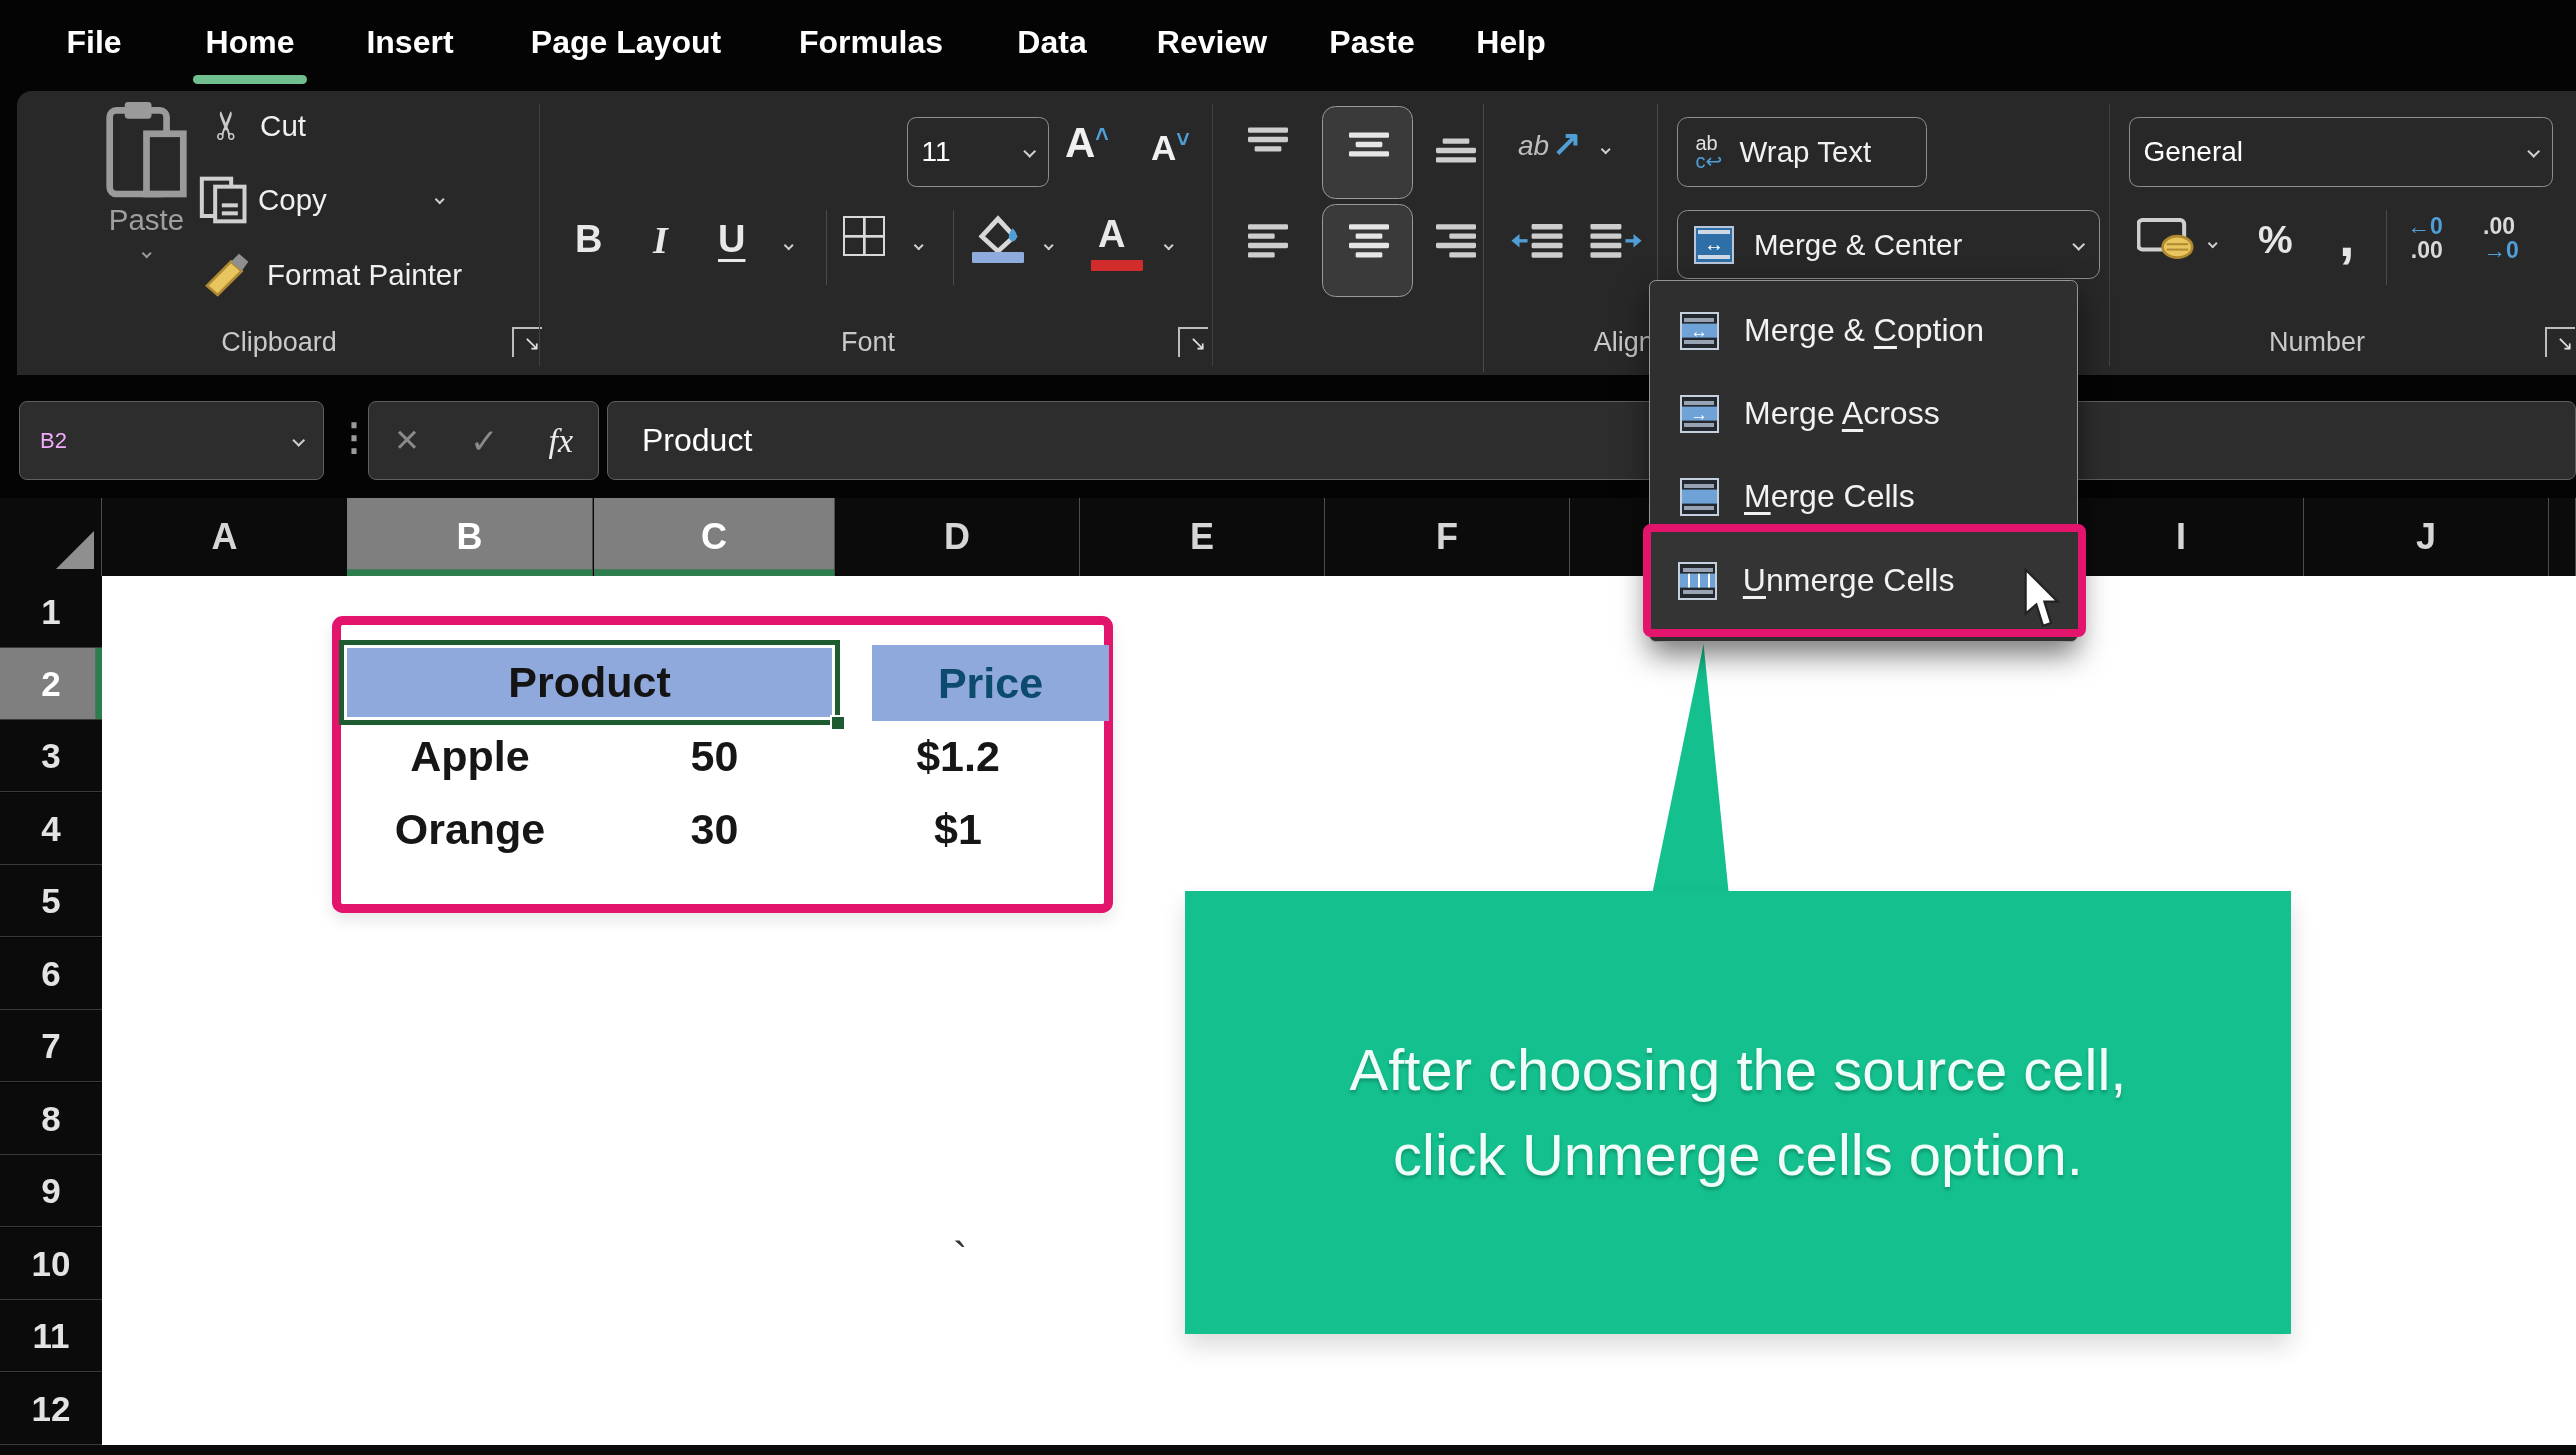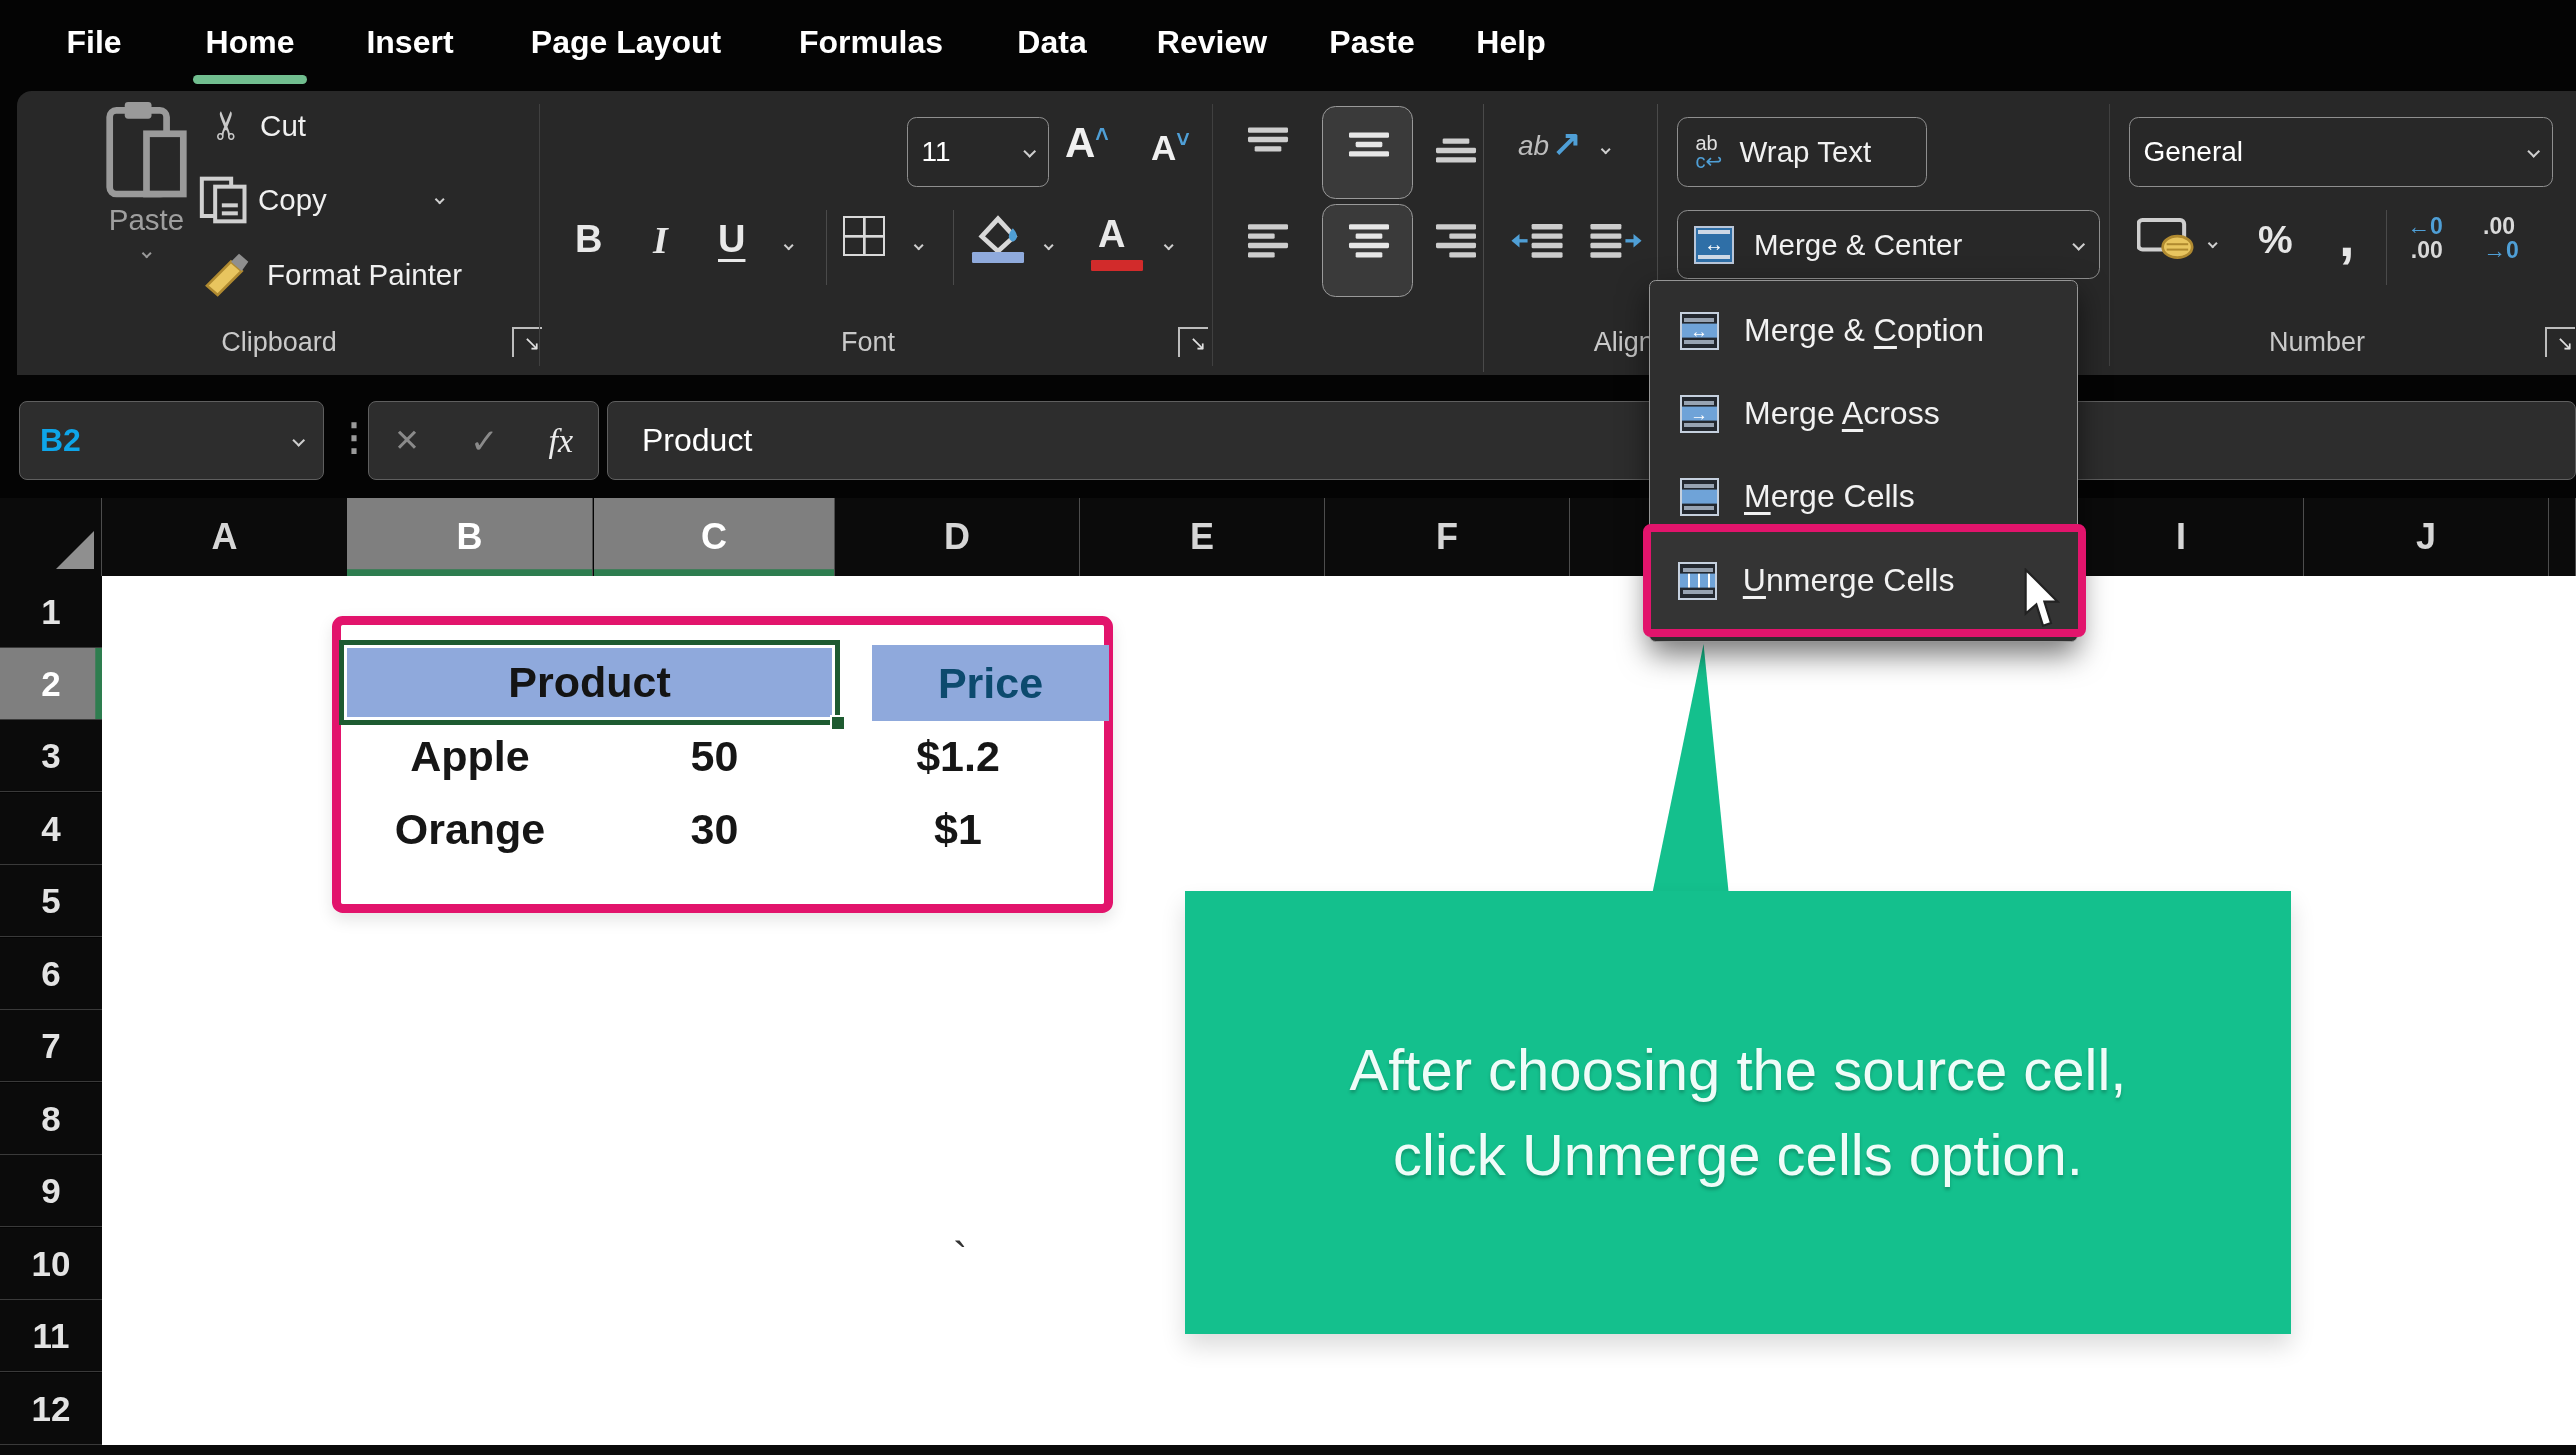--- a/index.html
+++ b/index.html
@@ -287,21 +287,21 @@
     <div style="position:absolute;left:2466px;top:123px;display:flex;flex-direction:column;line-height:1.05;font-size:23px;font-weight:600">
       <span style="color:#d9d9d9">.00</span>
       <span style="color:#4f9fd6">→0</span>
     </div>
 
     <div class="grplabel" style="left:2300px">Number</div>
     <div class="launcher" style="left:2528px"><span>↘</span></div>
   </div>
 
   <div class="fbox" style="left:19px;width:305px;padding:0 20px">
-    <span style="color:#0ea5e9;font-size:32px;font-weight:700">B2</span>
+    <span style="color:#f0abfc;font-size:22px;font-weight:400">B2</span>
     <span class="chev" style="margin-left:auto"></span>
   </div>
   <div style="position:absolute;left:335px;top:415px;color:#9a9a9a;font-size:38px;font-weight:bold">⋮</div>
   <div class="fbox" style="left:368px;width:231px;justify-content:space-around">
     <span style="color:#8a8a8a;font-size:31px">✕</span>
     <span style="color:#8a8a8a;font-size:34px">✓</span>
     <span style="color:#ececec;font-size:34px;font-style:italic;font-family:'Liberation Serif',serif">fx</span>
   </div>
   <div class="fbox" style="left:607px;width:1969px;padding:0 34px">
     <span style="color:#fff;font-size:32px">Product</span>

